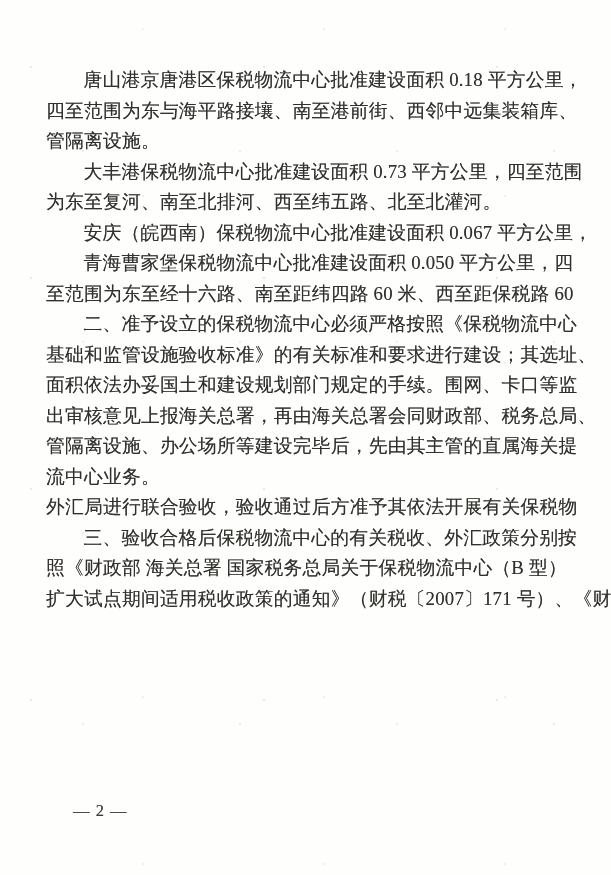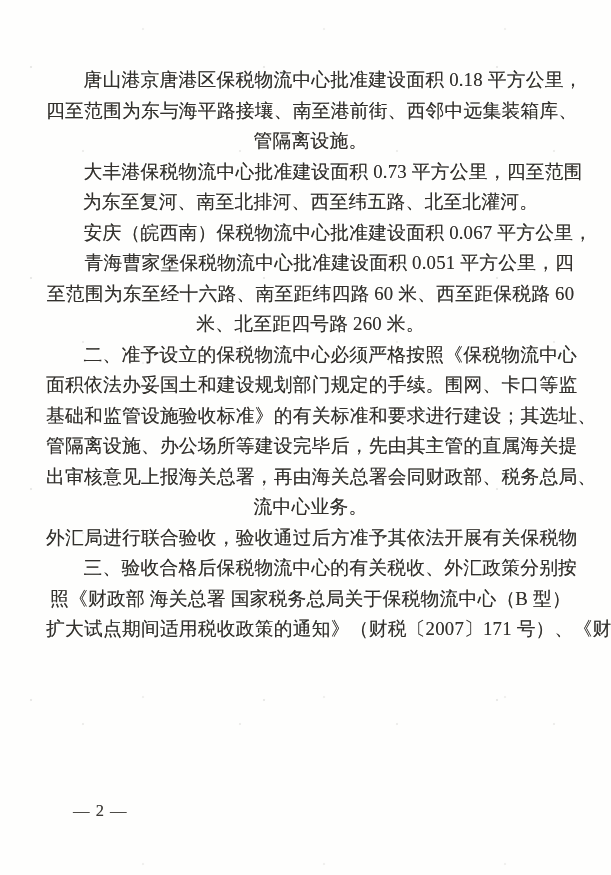--- a/index.html
+++ b/index.html
@@ -33,21 +33,21 @@
     text-shadow: 0 0 0.5px rgba(50,48,44,0.55);
   }
   .para {
     margin: 0;
     padding: 0;
   }
   .line {
     height: 30.5px;
     line-height: 30.5px;
     white-space: nowrap;
-    text-align: center;
+    text-align: left;
     letter-spacing: 0.2px;
   }
   .line.first {
     text-indent: 2em;
   }
   .page-number {
     position: absolute;
     left: 73px;
     top: 799px;
     height: 24px;
@@ -69,30 +69,29 @@
         <div class="line last">管隔离设施。</div>
       </div>
       <div class="para">
         <div class="line first">大丰港保税物流中心批准建设面积 0.73 平方公里，四至范围</div>
         <div class="line last">为东至复河、南至北排河、西至纬五路、北至北灌河。</div>
       </div>
       <div class="para">
         <div class="line first">安庆（皖西南）保税物流中心批准建设面积 0.067 平方公里，</div>
       </div>
       <div class="para">
-        <div class="line first">青海曹家堡保税物流中心批准建设面积 0.051 平方公里，四</div>
+        <div class="line first">青海曹家堡保税物流中心批准建设面积 0.050 平方公里，四</div>
         <div class="line">至范围为东至经十六路、南至距纬四路 60 米、西至距保税路 60</div>
-        <div class="line last">米、北至距四号路 260 米。</div>
       </div>
       <div class="para">
         <div class="line first">二、准予设立的保税物流中心必须严格按照《保税物流中心</div>
+        <div class="line">基础和监管设施验收标准》的有关标准和要求进行建设；其选址、</div>
         <div class="line">面积依法办妥国土和建设规划部门规定的手续。围网、卡口等监</div>
-        <div class="line">基础和监管设施验收标准》的有关标准和要求进行建设；其选址、</div>
+        <div class="line">出审核意见上报海关总署，再由海关总署会同财政部、税务总局、</div>
         <div class="line">管隔离设施、办公场所等建设完毕后，先由其主管的直属海关提</div>
-        <div class="line">出审核意见上报海关总署，再由海关总署会同财政部、税务总局、</div>
         <div class="line last">流中心业务。</div>
         <div class="line">外汇局进行联合验收，验收通过后方准予其依法开展有关保税物</div>
       </div>
       <div class="para">
         <div class="line first">三、验收合格后保税物流中心的有关税收、外汇政策分别按</div>
         <div class="line">照《财政部 海关总署 国家税务总局关于保税物流中心（B 型）</div>
         <div class="line last">扩大试点期间适用税收政策的通知》（财税〔2007〕171 号）、《财</div>
       </div>
     </div>
   <div class="page-number">— 2 —</div>

